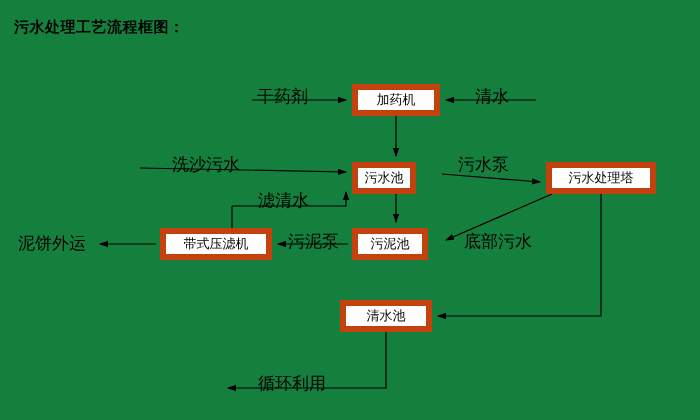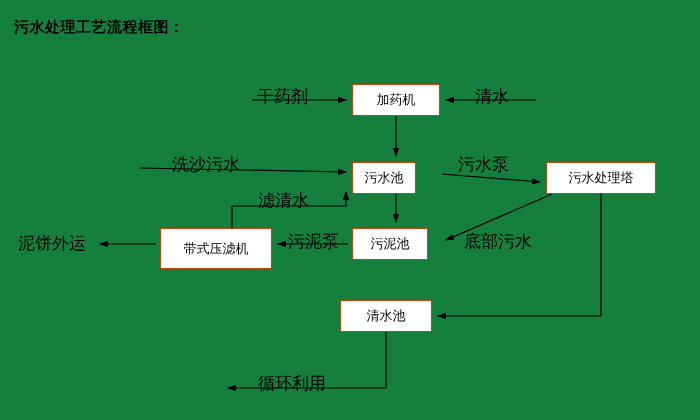--- a/index.html
+++ b/index.html
@@ -20,21 +20,21 @@
     left: 14px;
     top: 18px;
     font-size: 15px;
     font-weight: bold;
     color: #000000;
     letter-spacing: 0.5px;
     white-space: nowrap;
   }
   .node {
     position: absolute;
-    border: 1px solid #c2410c;
+    border: 6px solid #c2410c;
     background: #ffffff;
     display: flex;
     align-items: center;
     justify-content: center;
     font-size: 13px;
     color: #000000;
     white-space: nowrap;
     box-sizing: border-box;
   }
   .edge-label {
@@ -104,21 +104,21 @@
   </div>
 
   <div class="node" style="left:352px; top:162px; width:64px; height:32px;">
     <span>污水池</span>
   </div>
 
   <div class="node" style="left:546px; top:162px; width:110px; height:32px;">
     <span>污水处理塔</span>
   </div>
 
-  <div class="node" style="left:160px; top:228px; width:112px; height:41px;">
+  <div class="node" style="left:160px; top:228px; width:112px; height:32px;">
     <span>带式压滤机</span>
   </div>
 
   <div class="node" style="left:352px; top:228px; width:76px; height:32px;text-align:right;">
     <span>污泥池</span>
   </div>
 
   <div class="node" style="left:340px; top:300px; width:92px; height:32px;">
     <span>清水池</span>
   </div>

